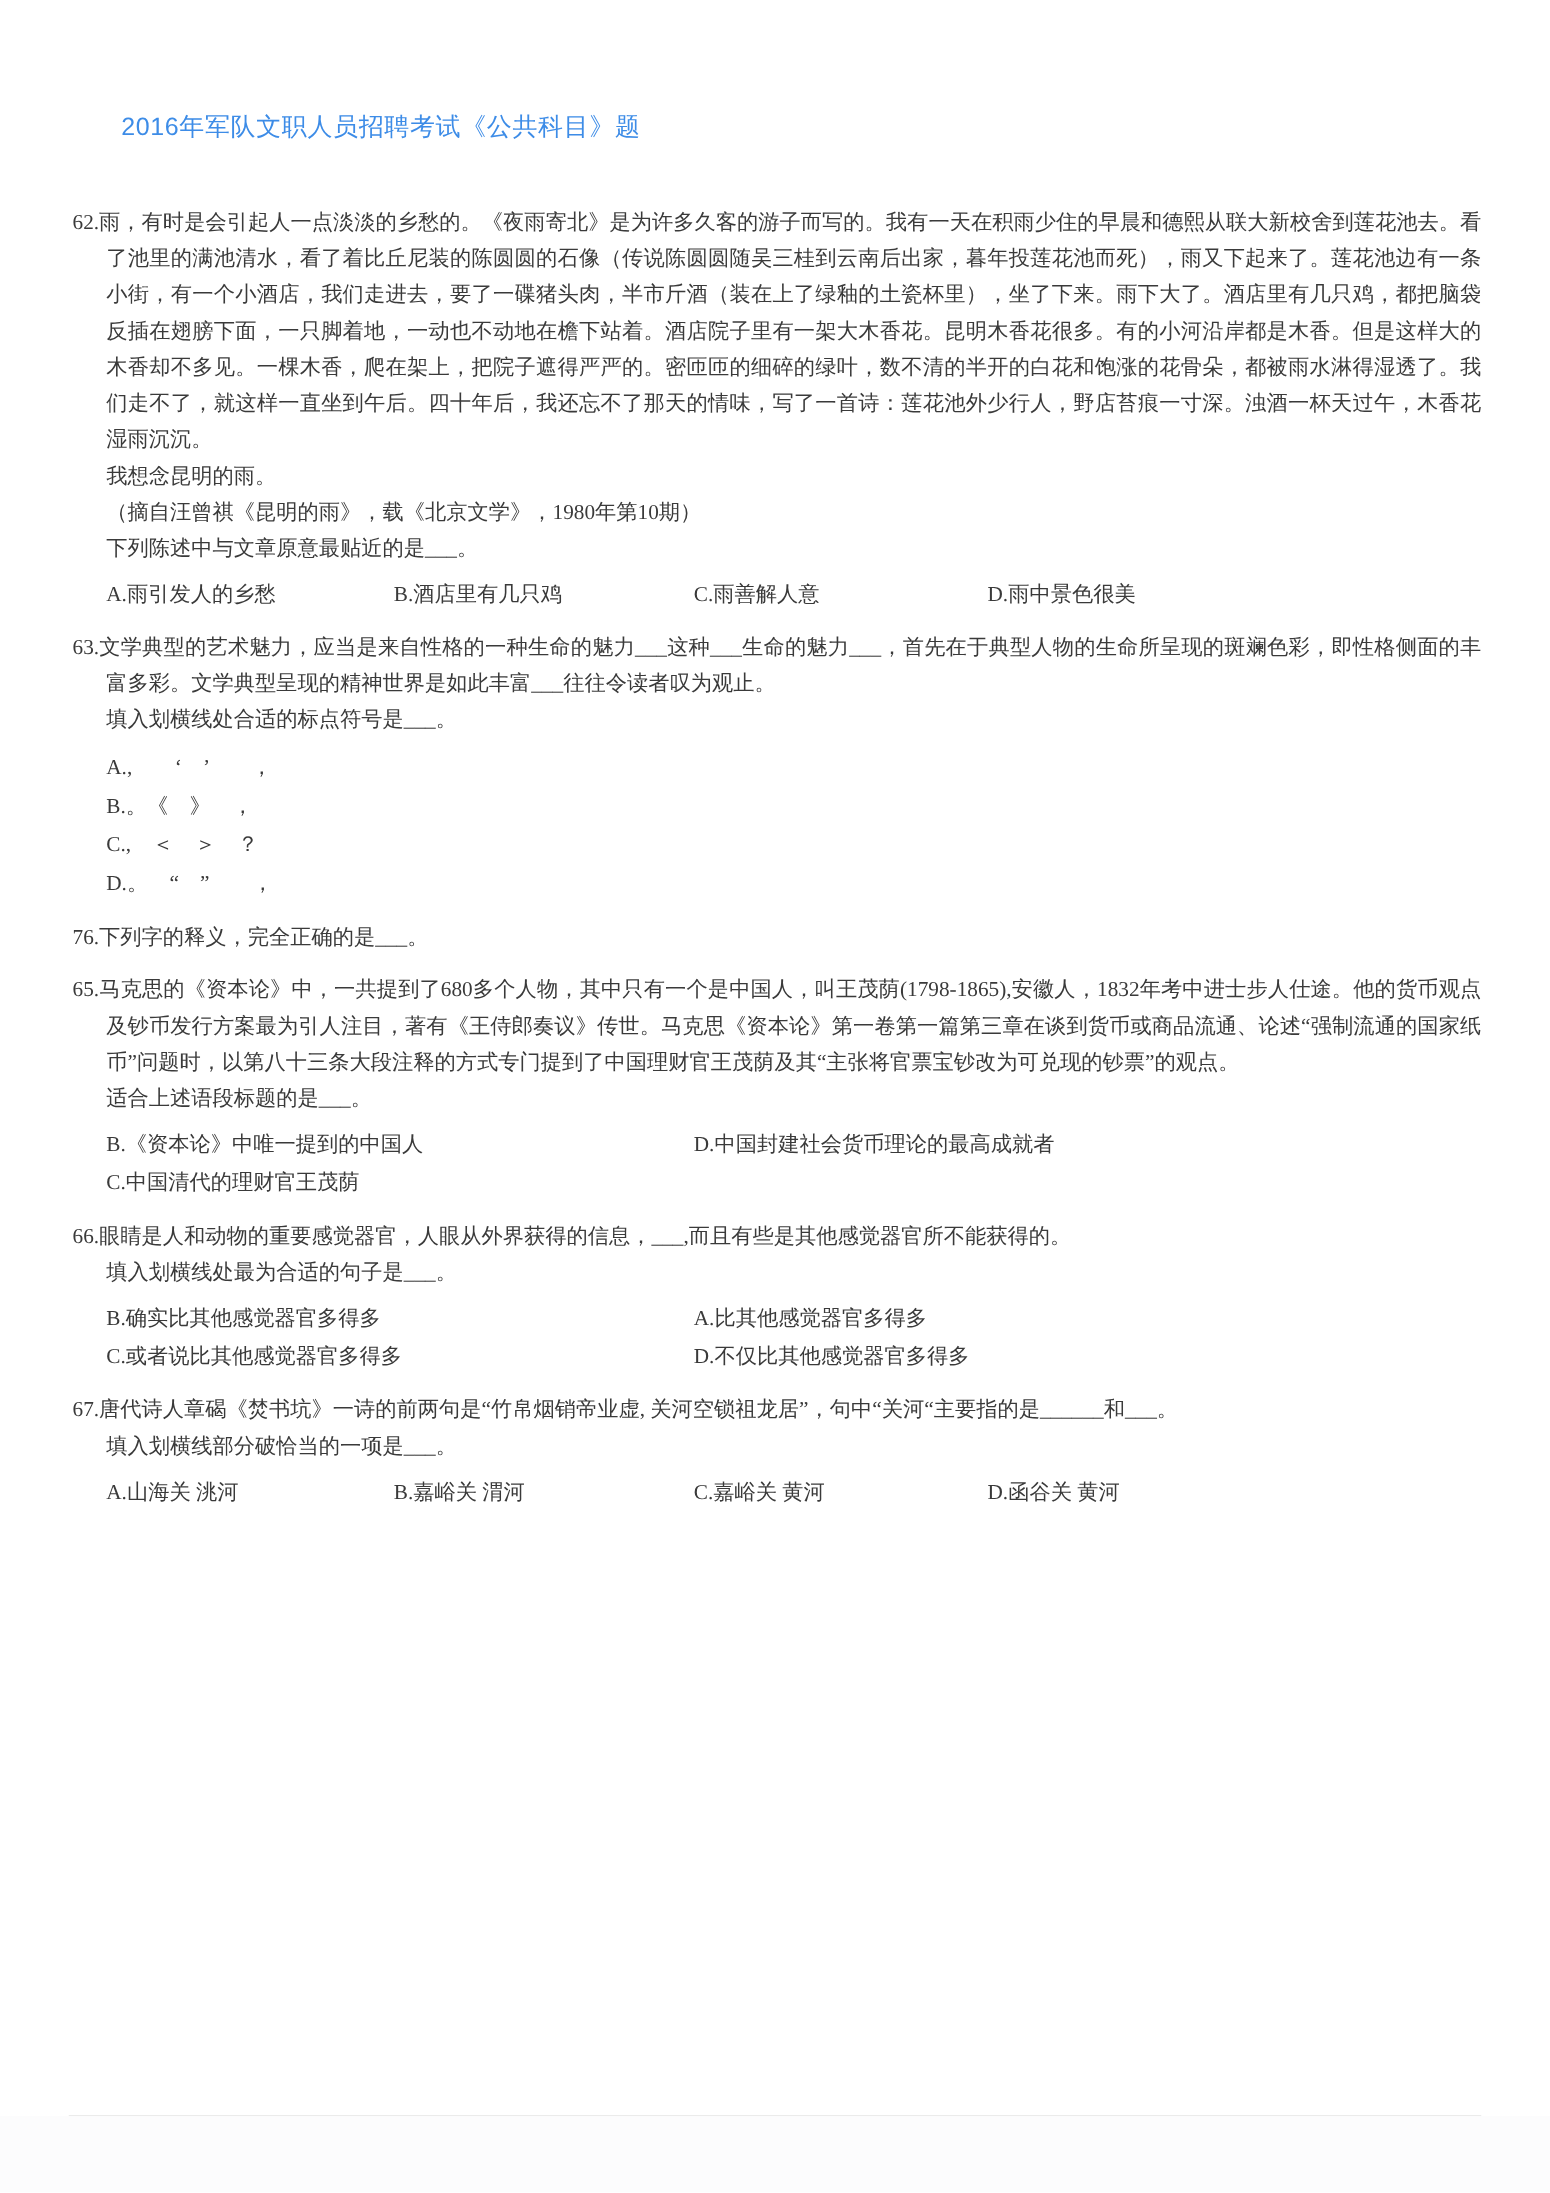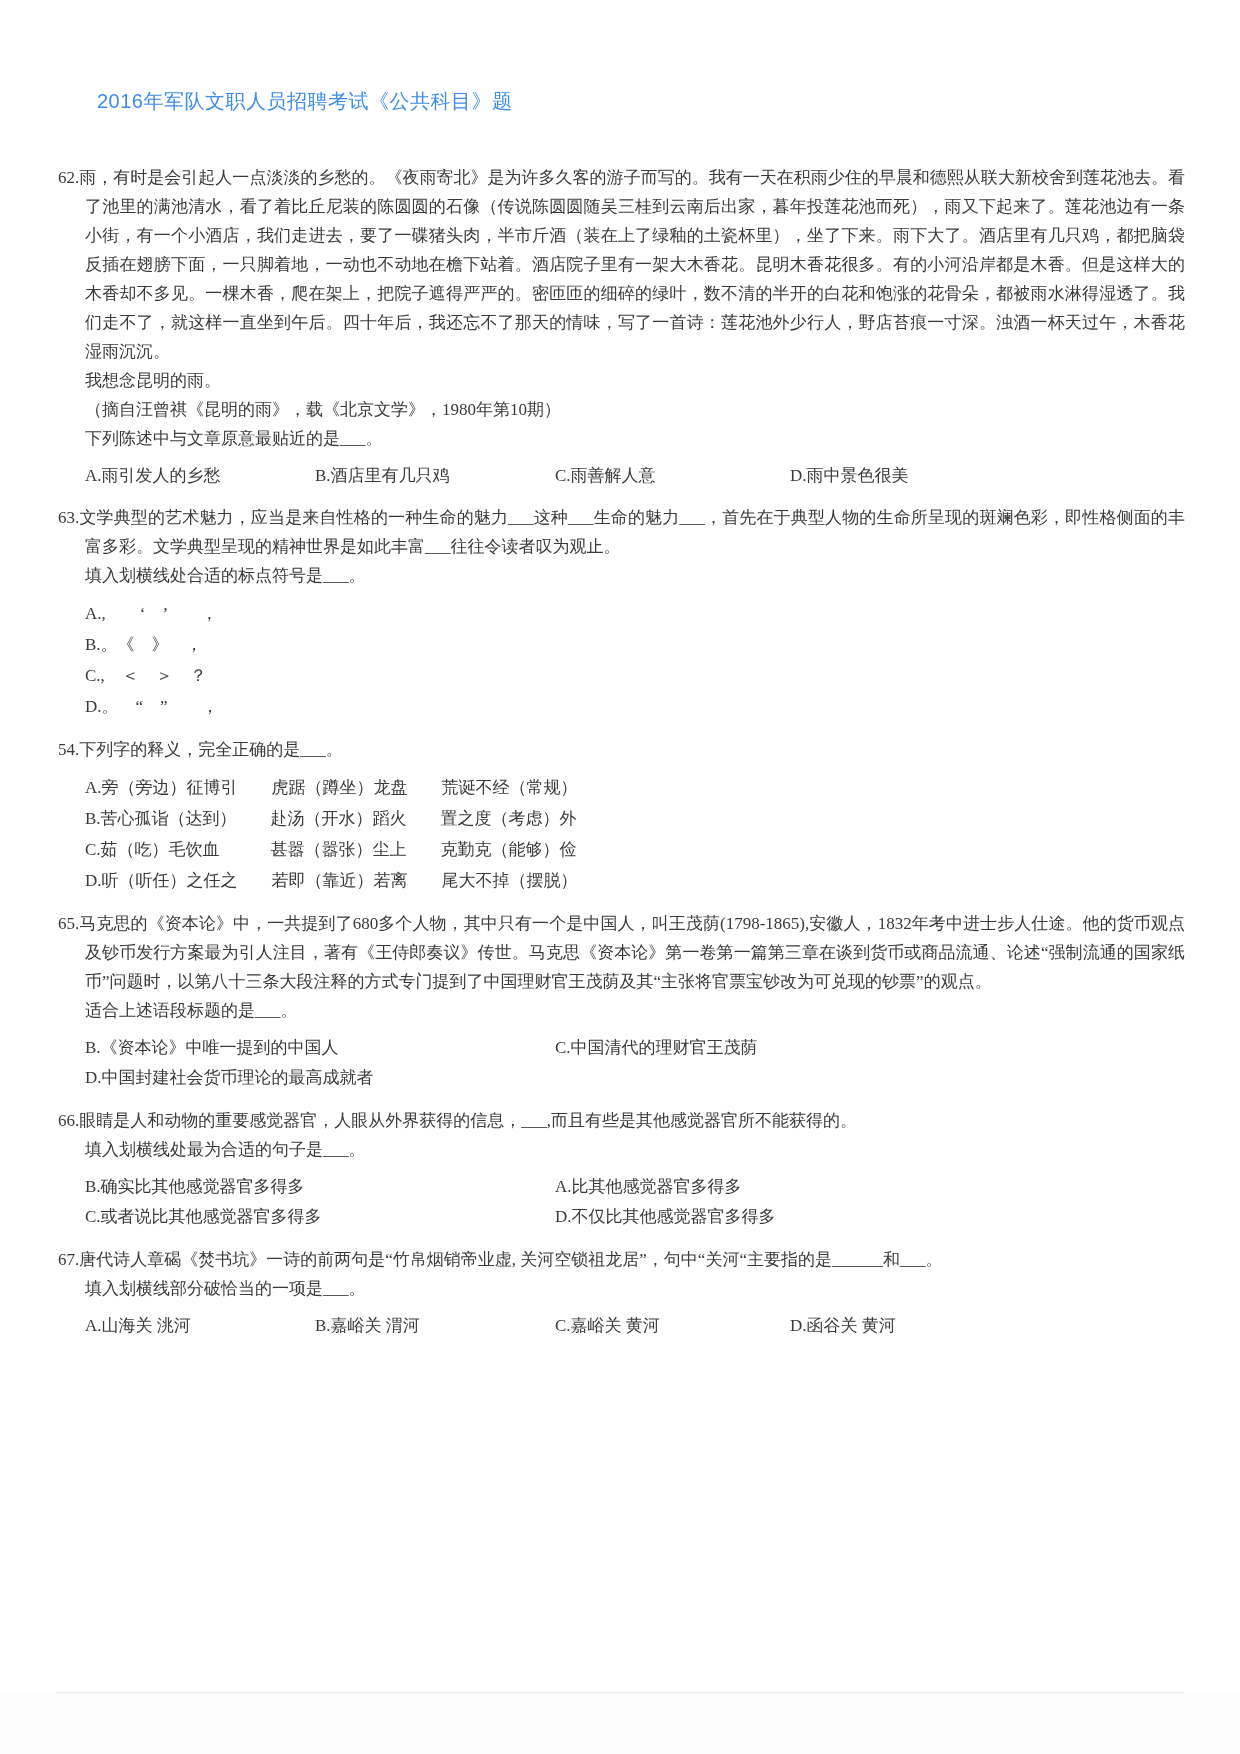--- a/index.html
+++ b/index.html
@@ -96,36 +96,30 @@
     <div class="para">填入划横线处合适的标点符号是___。</div>
     <div class="options col">
       <span class="opt">A.,　　‘　’　　，</span>
       <span class="opt">B.。《　》　，</span>
       <span class="opt">C.,　＜　＞　？</span>
       <span class="opt">D.。　“　”　　，</span>
     </div>
   </div>
 
   <div class="question">
-    <div class="stem"><span>54.</span><span>下列字的释义，完全正确的是___。</span></div>
-    <div class="options col">
-      <span class="opt">A.旁（旁边）征博引　　虎踞（蹲坐）龙盘　　荒诞不经（常规）</span>
-      <span class="opt">B.苦心孤诣（达到）　　赴汤（开水）蹈火　　置之度（考虑）外</span>
-      <span class="opt">C.茹（吃）毛饮血　　　甚嚣（嚣张）尘上　　克勤克（能够）俭</span>
-      <span class="opt">D.听（听任）之任之　　若即（靠近）若离　　尾大不掉（摆脱）</span>
-    </div>
+    <div class="stem"><span>76.</span><span>下列字的释义，完全正确的是___。</span></div>
   </div>
 
   <div class="question">
     <div class="stem"><span>65.</span><span>马克思的《资本论》中，一共提到了680多个人物，其中只有一个是中国人，叫王茂荫(1798-1865),安徽人，1832年考中进士步人仕途。他的货币观点及钞币发行方案最为引人注目，著有《王侍郎奏议》传世。马克思《资本论》第一卷第一篇第三章在谈到货币或商品流通、论述“强制流通的国家纸币”问题时，以第八十三条大段注释的方式专门提到了中国理财官王茂荫及其“主张将官票宝钞改为可兑现的钞票”的观点。</span></div>
     <div class="para">适合上述语段标题的是___。</div>
     <div class="options row2">
       <span class="opt">B.《资本论》中唯一提到的中国人</span>
+      <span class="opt">D.中国封建社会货币理论的最高成就者</span>
       <span class="opt">C.中国清代的理财官王茂荫</span>
-      <span class="opt">D.中国封建社会货币理论的最高成就者</span>
     </div>
   </div>
 
   <div class="question">
     <div class="stem"><span>66.</span><span>眼睛是人和动物的重要感觉器官，人眼从外界获得的信息，___,而且有些是其他感觉器官所不能获得的。</span></div>
     <div class="para">填入划横线处最为合适的句子是___。</div>
     <div class="options row2">
       <span class="opt">B.确实比其他感觉器官多得多</span>
       <span class="opt">A.比其他感觉器官多得多</span>
       <span class="opt">C.或者说比其他感觉器官多得多</span>

